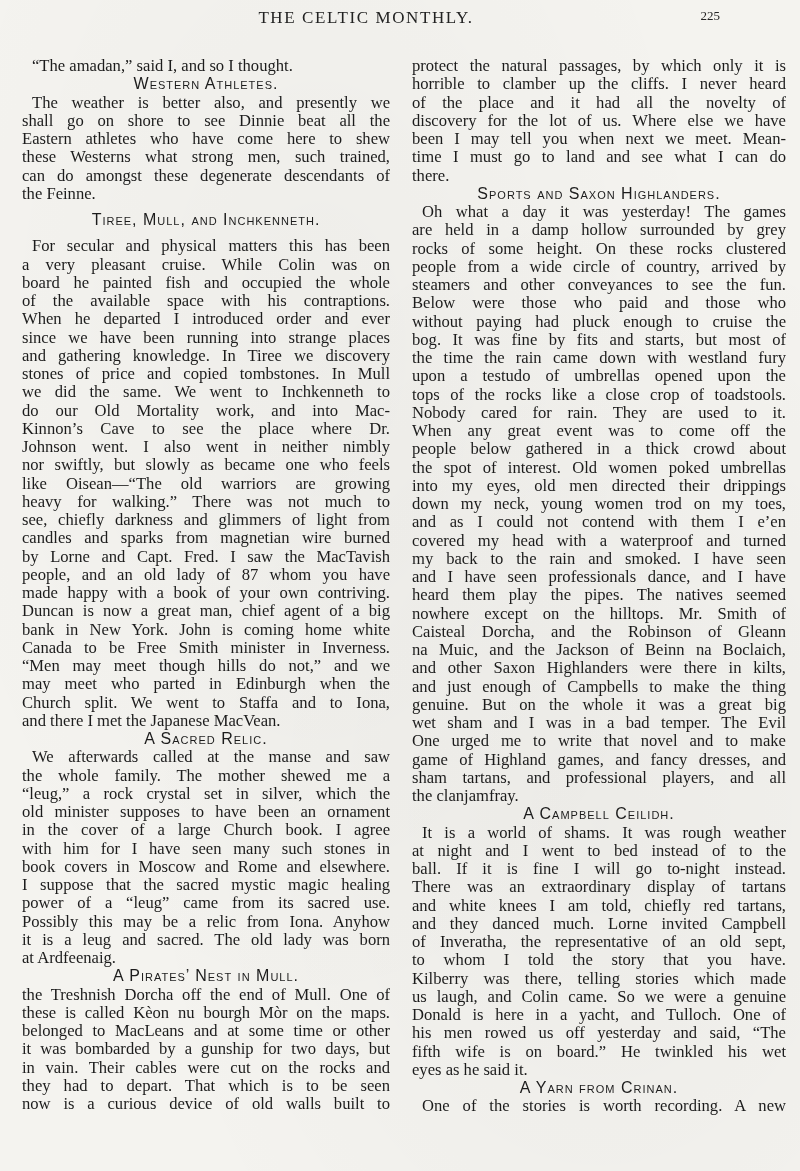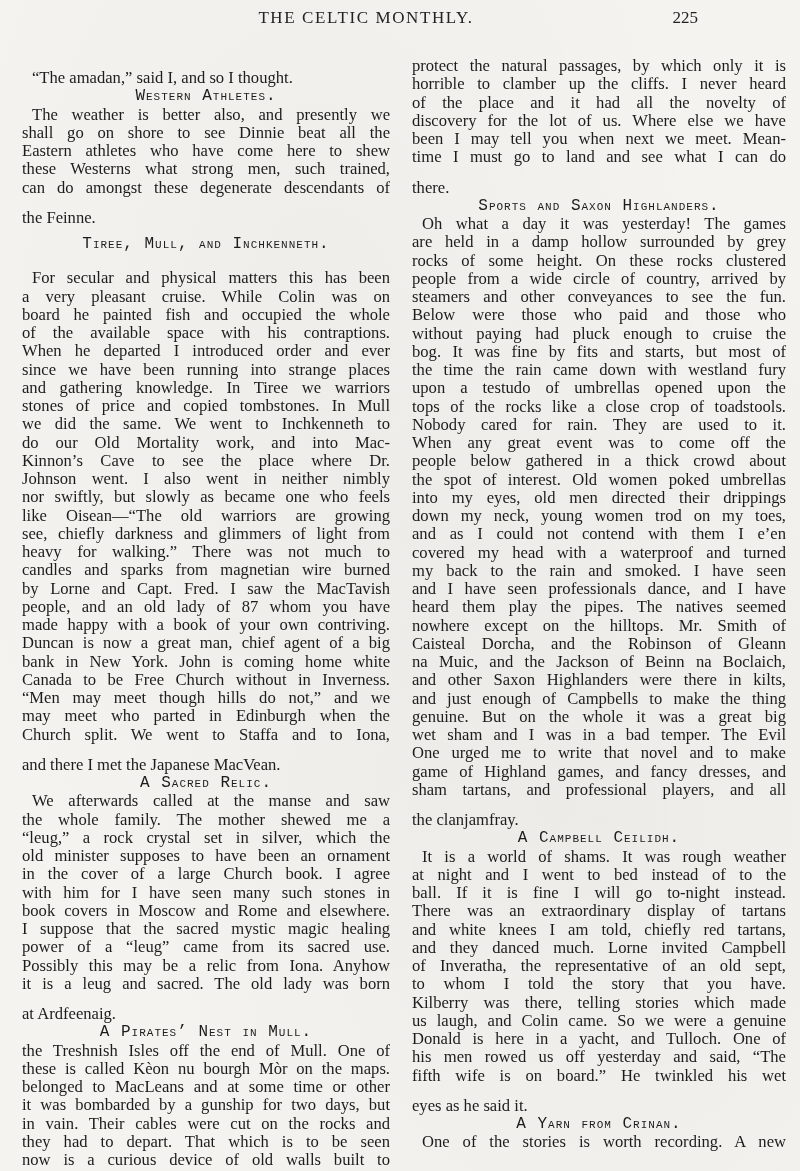--- a/index.html
+++ b/index.html
@@ -36,24 +36,24 @@
       left: 0; right: 0;
       top: 0;
       text-align: center;
       font-family: "Liberation Serif", serif;
       font-size: 17px;
       letter-spacing: 1.6px;
       color: #222;
     }
     .page-number {
       position: absolute;
-      right: 34px;
+      right: 12px;
       top: 0;
       font-family: "Liberation Serif", serif;
-      font-size: 17px;
+      font-size: 13px;
       color: #222;
     }
     .column {
       position: absolute;
       top: 57px;
     }
     .col-left { left: 22px; width: 368px; }
     .col-right { left: 412px; width: 374px; }
     .line {
       display: block;
@@ -61,37 +61,36 @@
       line-height: 18.25px;
       font-family: "Liberation Serif", serif;
       font-size: 16.6px;
       white-space: nowrap;
       text-align: justify;
       text-align-last: justify;
       overflow: hidden;
     }
     .line.last {
       text-align-last: left;
-      margin-top: 12px;
     }
     .line.indent { padding-left: 10px; }
     .heading {
       display: block;
       height: 18.25px;
       line-height: 18.25px;
       text-align: center;
-      font-family: Liberation Mono, monospace;
+      font-family: Liberation Sans, sans-serif;
       font-size: 16px;
       font-variant: small-caps;
       letter-spacing: 1px;
       white-space: nowrap;
     }
     .heading.spaced {
       margin-top: 8px;
-      margin-bottom: 16px;
+      margin-bottom: 8px;
     }
   </style>
 </head>
 <body>
 
 <div class="page">
 
   <div class="running-head">
     <div class="journal-title">THE CELTIC MONTHLY.</div>
     <div class="page-number">225</div>
@@ -108,58 +107,58 @@
     <span class="line">can do amongst these degenerate descendants of</span>
     <span class="line last">the Feinne.</span>
 
     <span class="heading spaced">Tiree, Mull, and Inchkenneth.</span>
     <span class="line indent">For secular and physical matters this has been</span>
     <span class="line">a very pleasant cruise. While Colin was on</span>
     <span class="line">board he painted fish and occupied the whole</span>
     <span class="line">of the available space with his contraptions.</span>
     <span class="line">When he departed I introduced order and ever</span>
     <span class="line">since we have been running into strange places</span>
-    <span class="line">and gathering knowledge. In Tiree we warriors</span>
+    <span class="line">and gathering knowledge. In Tiree we discovery</span>
     <span class="line">stones of price and copied tombstones. In Mull</span>
     <span class="line">we did the same. We went to Inchkenneth to</span>
     <span class="line">do our Old Mortality work, and into Mac-</span>
     <span class="line">Kinnon’s Cave to see the place where Dr.</span>
     <span class="line">Johnson went. I also went in neither nimbly</span>
     <span class="line">nor swiftly, but slowly as became one who feels</span>
     <span class="line">like Oisean—“The old warriors are growing</span>
+    <span class="line">heavy for walking.” There was not much to</span>
     <span class="line">see, chiefly darkness and glimmers of light from</span>
-    <span class="line">heavy for walking.” There was not much to</span>
     <span class="line">candles and sparks from magnetian wire burned</span>
     <span class="line">by Lorne and Capt. Fred. I saw the MacTavish</span>
     <span class="line">people, and an old lady of 87 whom you have</span>
     <span class="line">made happy with a book of your own contriving.</span>
     <span class="line">Duncan is now a great man, chief agent of a big</span>
     <span class="line">bank in New York. John is coming home white</span>
-    <span class="line">Canada to be Free Church without in Inverness.</span>
+    <span class="line">Canada to be Free Smith minister in Inverness.</span>
     <span class="line">“Men may meet though hills do not,” and we</span>
     <span class="line">may meet who parted in Edinburgh when the</span>
     <span class="line">Church split. We went to Staffa and to Iona,</span>
     <span class="line last">and there I met the Japanese MacVean.</span>
 
     <span class="heading">A Sacred Relic.</span>
     <span class="line indent">We afterwards called at the manse and saw</span>
     <span class="line">the whole family. The mother shewed me a</span>
     <span class="line">“leug,” a rock crystal set in silver, which the</span>
     <span class="line">old minister supposes to have been an ornament</span>
     <span class="line">in the cover of a large Church book. I agree</span>
     <span class="line">with him for I have seen many such stones in</span>
     <span class="line">book covers in Moscow and Rome and elsewhere.</span>
     <span class="line">I suppose that the sacred mystic magic healing</span>
     <span class="line">power of a “leug” came from its sacred use.</span>
     <span class="line">Possibly this may be a relic from Iona. Anyhow</span>
     <span class="line">it is a leug and sacred. The old lady was born</span>
     <span class="line last">at Ardfeenaig.</span>
 
     <span class="heading">A Pirates’ Nest in Mull.</span>
-    <span class="line">the Treshnish Isles off the end of Mull. One of</span>
+    <span class="line">the Treshnish Dorcha off the end of Mull. One of</span>
     <span class="line">these is called Kèon nu bourgh Mòr on the maps.</span>
     <span class="line">belonged to MacLeans and at some time or other</span>
     <span class="line">it was bombarded by a gunship for two days, but</span>
     <span class="line">in vain. Their cables were cut on the rocks and</span>
     <span class="line">they had to depart. That which is to be seen</span>
     <span class="line">now is a curious device of old walls built to</span>
   </div>
 
   <div class="column col-right">
     <span class="line">protect the natural passages, by which only it is</span>

